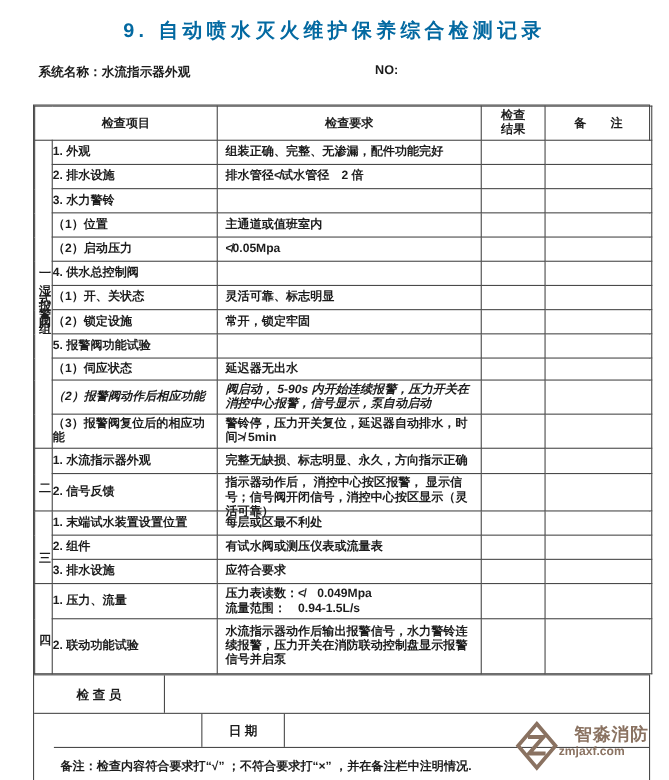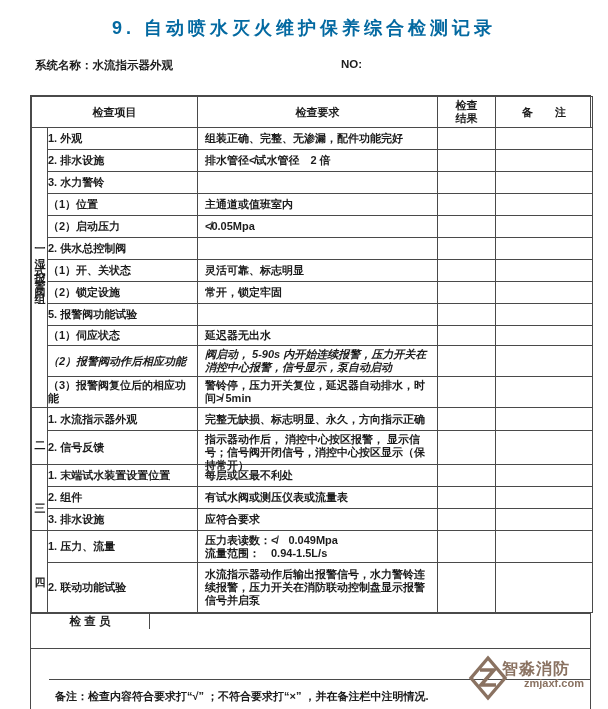--- a/index.html
+++ b/index.html
@@ -16,30 +16,30 @@
        color:#1c1c1c;padding:0;box-sizing:border-box;}
   table.main th{text-align:center;vertical-align:middle;height:31px;line-height:13px;white-space:pre-line;}
   td.sec{text-align:center;vertical-align:middle;}
   .vlabel{display:inline-block;writing-mode:vertical-rl;text-orientation:upright;
        letter-spacing:7px;font-size:11px;font-weight:bold;}
   td.item{vertical-align:middle;padding:1px 3px 1px 9px;line-height:13px;}
   td.req{vertical-align:middle;padding:0;}
   .reqtxt{padding:2px 4px 2px 7px;line-height:13px;white-space:pre-line;}
   .reqtxt.overflow{height:29px;overflow:visible;}
   td.res,td.rem{background:#fff;}
-  .frow{display:flex;border-top:1px solid #4a4a4a;align-items:stretch;flex-direction:column;}
+  .frow{display:flex;border-top:1px solid #4a4a4a;align-items:stretch;}
   .fcell{display:flex;align-items:center;justify-content:center;font-size:11.5px;
        font-weight:bold;box-sizing:border-box;}
   .fcell.divr{border-right:1px solid #4a4a4a;}
   .noterow{border-top:1px solid #4a4a4a;height:36px;box-sizing:border-box;
        padding:9px 0 0 6px;font-size:11px;font-weight:bold;margin-left:18px;}
   .wm{position:absolute;left:468px;top:655px;display:flex;align-items:flex-start;z-index:5;}
   .wm .wm-txt{margin-left:-6px;padding-top:5px;}
-  .wm .wm-name{font-size:16px;font-weight:bold;letter-spacing:1px;line-height:17px;}
-  .wm .wm-domain{font-size:11px;font-weight:bold;line-height:12px;margin-left:22px;}
+  .wm .wm-name{font-size:16px;font-weight:bold;letter-spacing:1px;line-height:17px;margin-left:20px;}
+  .wm .wm-domain{font-size:11px;font-weight:bold;line-height:12px;margin-left:6px;}
 </style>
 </head>
 <body>
 
 <div class="page-title">9. 自动喷水灭火维护保养综合检测记录</div>
 
 <div class="meta">
   <span class="sys">
     <span>系统名称：</span><span>水流指示器外观</span>
   </span>
@@ -101,21 +101,21 @@
         </tr>
         <tr style="height: 22px;">
           <td class="item">（2）启动压力</td>
           <td class="req">
             <div class="reqtxt">≮0.05Mpa</div>
           </td>
           <td class="res"></td>
           <td class="rem"></td>
         </tr>
         <tr style="height: 22px;">
-          <td class="item">2. 供水总控制阀</td>
+          <td class="item">4. 供水总控制阀</td>
           <td class="req">
             <div class="reqtxt"></div>
           </td>
           <td class="res"></td>
           <td class="rem"></td>
         </tr>
         <tr style="height: 22px;">
           <td class="item">（1）开、关状态</td>
           <td class="req">
             <div class="reqtxt">灵活可靠、标志明显</div>
@@ -168,21 +168,21 @@
           <td class="item">1. 水流指示器外观</td>
           <td class="req">
             <div class="reqtxt">完整无缺损、标志明显、永久，方向指示正确</div>
           </td>
           <td class="res"></td>
           <td class="rem"></td>
         </tr>
         <tr style="height: 32px;">
           <td class="item">2. 信号反馈</td>
           <td class="req">
-            <div class="reqtxt overflow">指示器动作后， 消控中心按区报警， 显示信号；信号阀开闭信号，消控中心按区显示（保持常开）</div>
+            <div class="reqtxt overflow">指示器动作后， 消控中心按区报警， 显示信号；信号阀开闭信号，消控中心按区显示（灵活可靠）</div>
           </td>
           <td class="res"></td>
           <td class="rem"></td>
         </tr>
         <tr style="height: 22px;">
           <td class="sec" rowspan="3"><div class="vlabel">三</div></td>
           <td class="item">1. 末端试水装置设置位置</td>
           <td class="req">
             <div class="reqtxt">每层或区最不利处</div>
           </td>
@@ -226,20 +226,21 @@
       </tbody>
   </table>
 
   <div class="frow" style="height:34px">
     <div class="fcell divr" style="width:119px">检 查 员</div>
     <div class="fcell" style="flex:1"></div>
   </div>
 
   <div class="frow" style="height:30px">
     <div class="fcell divr" style="width:153px"></div>
+    <div class="fcell divr" style="width:75px">日 期</div>
     <div class="fcell" style="flex:1"></div>
   </div>
 
   <div class="noterow">备注：检查内容符合要求打“√”  ；不符合要求打“×”  ，并在备注栏中注明情况.</div>
 </div>
 
 <div class="wm" style="color: rgb(138, 114, 97);">
   <span>
     <svg width="40" height="46" viewBox="0 0 40 46">
       <path d="M20 3 L37 23 L20 43 L3 23 Z" fill="none" stroke="currentColor" stroke-width="3.4"></path>

